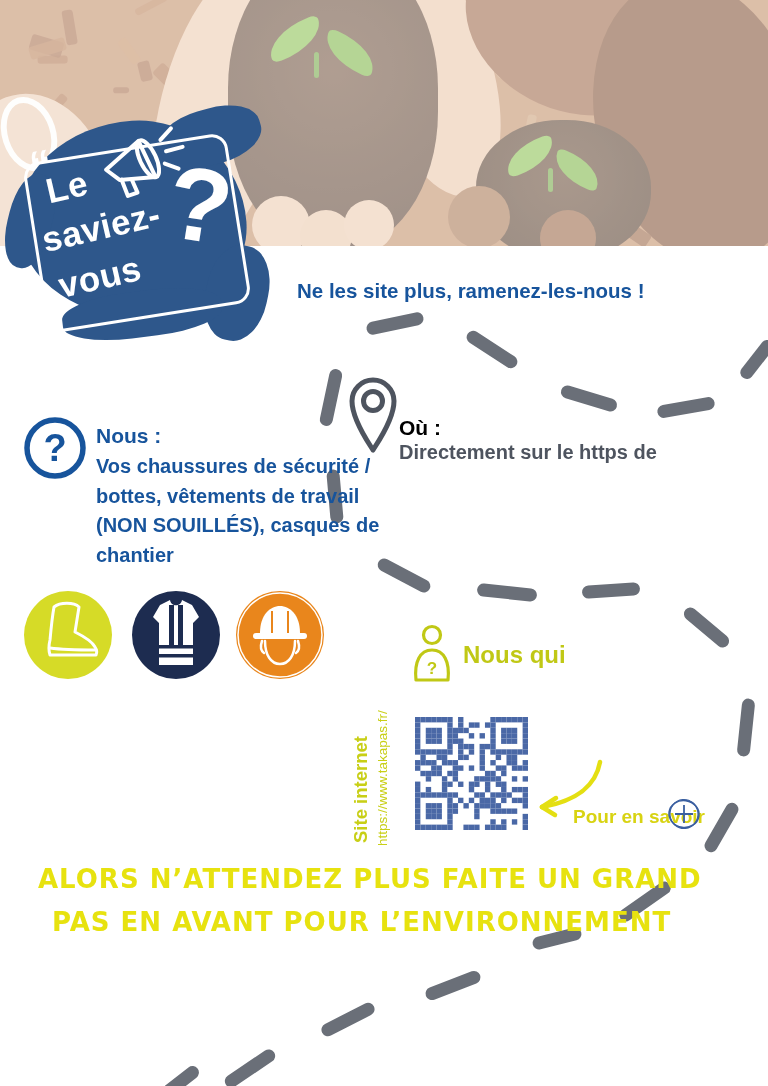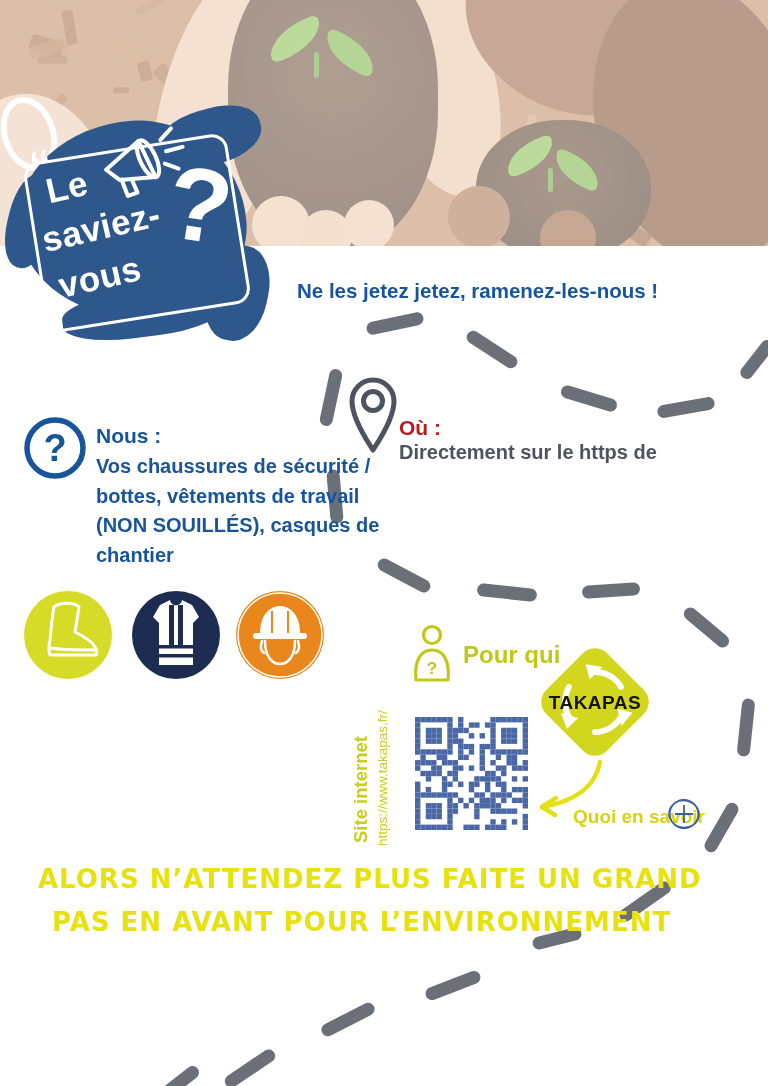--- a/index.html
+++ b/index.html
@@ -26,21 +26,21 @@
   .badge-t1{left:36px;top:62px;} .badge-t2{left:31px;top:102px;} .badge-t3{left:48px;top:152px;}
   .megaphone{position:absolute;left:78px;top:20px;}
   
   .title{position:absolute;left:288px;top:245px;font-size:33px;font-weight:bold;color:#17549c;}
   .subtitle{position:absolute;left:297px;top:279px;font-size:20.5px;font-weight:bold;color:#17549c;}
   
   .quoi-icon{position:absolute;left:22px;top:415px;}
   .quoi-label{position:absolute;left:96px;top:424px;font-size:21px;font-weight:bold;color:#17549c;}
   .quoi-text{position:absolute;left:96px;top:452px;width:290px;font-size:20px;font-weight:bold;color:#17549c;line-height:29.5px;}
   .ou-icon{position:absolute;left:343px;top:374px;}
-  .ou-label{position:absolute;left:399px;top:416px;font-size:21px;font-weight:bold;color:#b91c1c;}
+  .ou-label{position:absolute;left:399px;top:416px;font-size:21px;font-weight:bold;color:#000000;}
   .ou-line1{position:absolute;left:399px;top:441px;font-size:20px;font-weight:bold;color:#4e545f;}
   .ou-line2{position:absolute;left:399px;top:469px;font-size:20px;font-weight:bold;color:#4e545f;}
   
   .epi{position:absolute;top:591px;}
   
   .person-icon{position:absolute;left:410px;top:624px;}
   .avecqui{position:absolute;left:463px;top:641px;font-size:24px;font-weight:bold;color:#c0c815;}
   .takapas{position:absolute;left:533px;top:640px;width:124px;height:124px;}
   .diamond{position:absolute;left:19px;top:19px;width:86px;height:86px;background:#d2d71d;border-radius:17px;transform:rotate(45deg);}
   .recycle{position:absolute;left:12px;top:12px;}
@@ -223,21 +223,21 @@
           <path d="M80,30 L97,28"></path>
           <path d="M77,42 L90,49"></path>
       </g>
     </svg>
     <span class="badge-q">?</span>
     <span class="badge-t badge-t1">Le</span>
     <span class="badge-t badge-t2">saviez-</span>
     <span class="badge-t badge-t3">vous</span>
   </div>
 
-  <div class="subtitle">Ne les jetez jetez, ramenez-les-nous !</div>
+  <div class="subtitle">Ne les site plus, ramenez-les-nous !</div>
 
   <svg class="quoi-icon" width="66" height="66" viewBox="0 0 66 66">
     <circle cx="33" cy="33" r="28" fill="none" stroke="#17549c" stroke-width="5.5"></circle>
     <text x="33" y="46" text-anchor="middle" font-size="38" font-weight="bold" fill="#17549c" font-family="Liberation Sans, sans-serif">?</text>
   </svg>
   <div class="quoi-label">Nous  :</div>
   <div class="quoi-text">Vos chaussures de sécurité / bottes, vêtements de travail (NON SOUILLÉS), casques de chantier</div>
 
   <svg class="ou-icon" width="60" height="82" viewBox="0 0 60 82">
     <path d="M30,76 C27,71 9,46 9,27 A21,21 0 1 1 51,27 C51,46 33,71 30,76 Z" fill="none" stroke="#4e545f" stroke-width="5" stroke-linejoin="round"></path>
@@ -274,42 +274,22 @@
     </g>
   </svg>
 
   <svg class="person-icon" width="48" height="60" viewBox="0 0 48 60">
     <g stroke="#c0c815" stroke-width="3.2" fill="none" stroke-linejoin="round">
       <circle cx="22" cy="11" r="8.5"></circle>
       <path d="M6,56 C4,38 10,26 22,26 C34,26 40,38 38,56 Z"></path>
     </g>
     <text x="22" y="50" text-anchor="middle" font-size="17" font-weight="bold" fill="#c0c815" font-family="Liberation Sans, sans-serif">?</text>
   </svg>
-  <div class="avecqui">Pour qui</div>
-
-  <div class="takapas">
-    <div class="diamond"></div>
-    <svg class="recycle" width="100" height="100" viewBox="-50 -50 100 100">
-      <g stroke="#fff" stroke-width="6" fill="none" stroke-linecap="round">
-        <g>
-            <path d="M-26,-15 A30,30 0 0 0 -26,15"></path>
-            <polygon points="-34,11 -17,16 -28,27" fill="#fff" stroke="none"></polygon>
-          </g>
-        <g transform="rotate(120)">
-            <path d="M-26,-15 A30,30 0 0 0 -26,15"></path>
-            <polygon points="-34,11 -17,16 -28,27" fill="#fff" stroke="none"></polygon>
-          </g>
-        <g transform="rotate(240)">
-            <path d="M-26,-15 A30,30 0 0 0 -26,15"></path>
-            <polygon points="-34,11 -17,16 -28,27" fill="#fff" stroke="none"></polygon>
-          </g>
-      </g>
-    </svg>
-    <div class="takapas-text">TAKAPAS</div>
-  </div>
+  <div class="avecqui">Nous qui</div>
+
 
   <svg class="qr" id="qr" width="113" height="113" viewBox="0 0 113 113">
       <rect width="113" height="113" fill="#fff"></rect>
       <rect x="0.00" y="0.00" width="5.38" height="5.38" fill="#4a68a6"></rect>
       <rect x="5.38" y="0.00" width="5.38" height="5.38" fill="#4a68a6"></rect>
       <rect x="10.76" y="0.00" width="5.38" height="5.38" fill="#4a68a6"></rect>
       <rect x="16.14" y="0.00" width="5.38" height="5.38" fill="#4a68a6"></rect>
       <rect x="21.52" y="0.00" width="5.38" height="5.38" fill="#4a68a6"></rect>
       <rect x="26.90" y="0.00" width="5.38" height="5.38" fill="#4a68a6"></rect>
       <rect x="32.29" y="0.00" width="5.38" height="5.38" fill="#4a68a6"></rect>
@@ -546,21 +526,21 @@
   <div class="vlabel site-label">Site internet</div>
   <div class="vlabel site-url">https://www.takapas.fr/</div>
 
   <svg class="yarrow" width="100" height="78" viewBox="0 0 100 78">
     <g stroke="#e4df12" stroke-width="4.5" fill="none" stroke-linecap="round">
       <path d="M80,12 C76,34 60,50 22,57"></path>
       <path d="M22,57 L36,48"></path>
         <path d="M22,57 L35,65"></path>
     </g>
   </svg>
-  <div class="savoir">Quoi en savoir</div>
+  <div class="savoir">Pour en savoir</div>
   <svg class="plus-icon" width="40" height="40" viewBox="0 0 40 40">
     <g stroke="#3a5fa0" fill="none">
       <ellipse cx="20" cy="20" rx="15" ry="13.5" stroke-width="1.6" transform="rotate(8 20 20)"></ellipse>
       <ellipse cx="20" cy="20" rx="14" ry="14.5" stroke-width="1.2" transform="rotate(-6 20 20)"></ellipse>
       <path d="M20,11 L20,29 M11,20 L29,20" stroke-width="1.8"></path>
     </g>
   </svg>
 
   <div class="slogan-line slogan1">ALORS N’ATTENDEZ PLUS FAITE UN GRAND</div>
   <div class="slogan-line slogan2">PAS EN AVANT POUR L’ENVIRONNEMENT</div>

